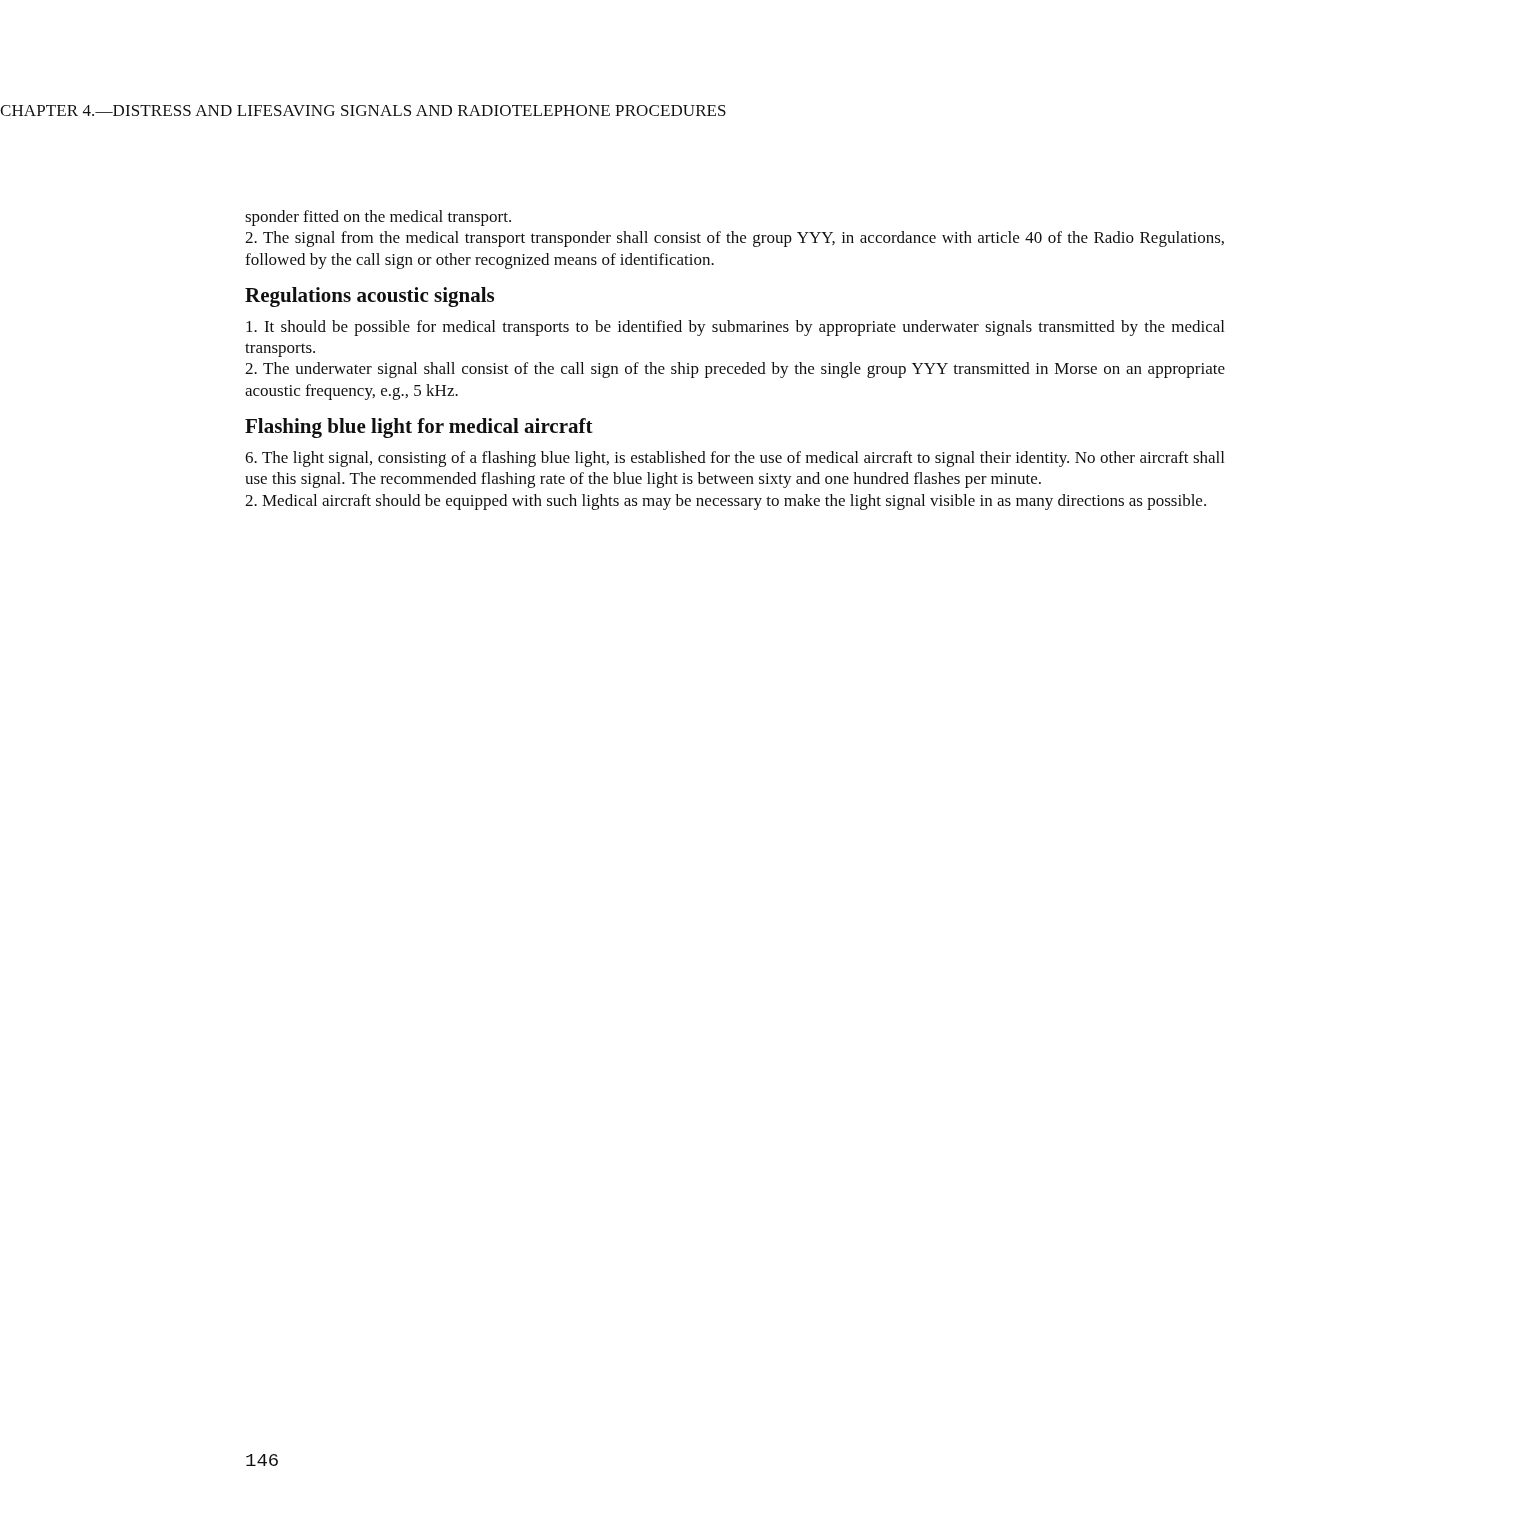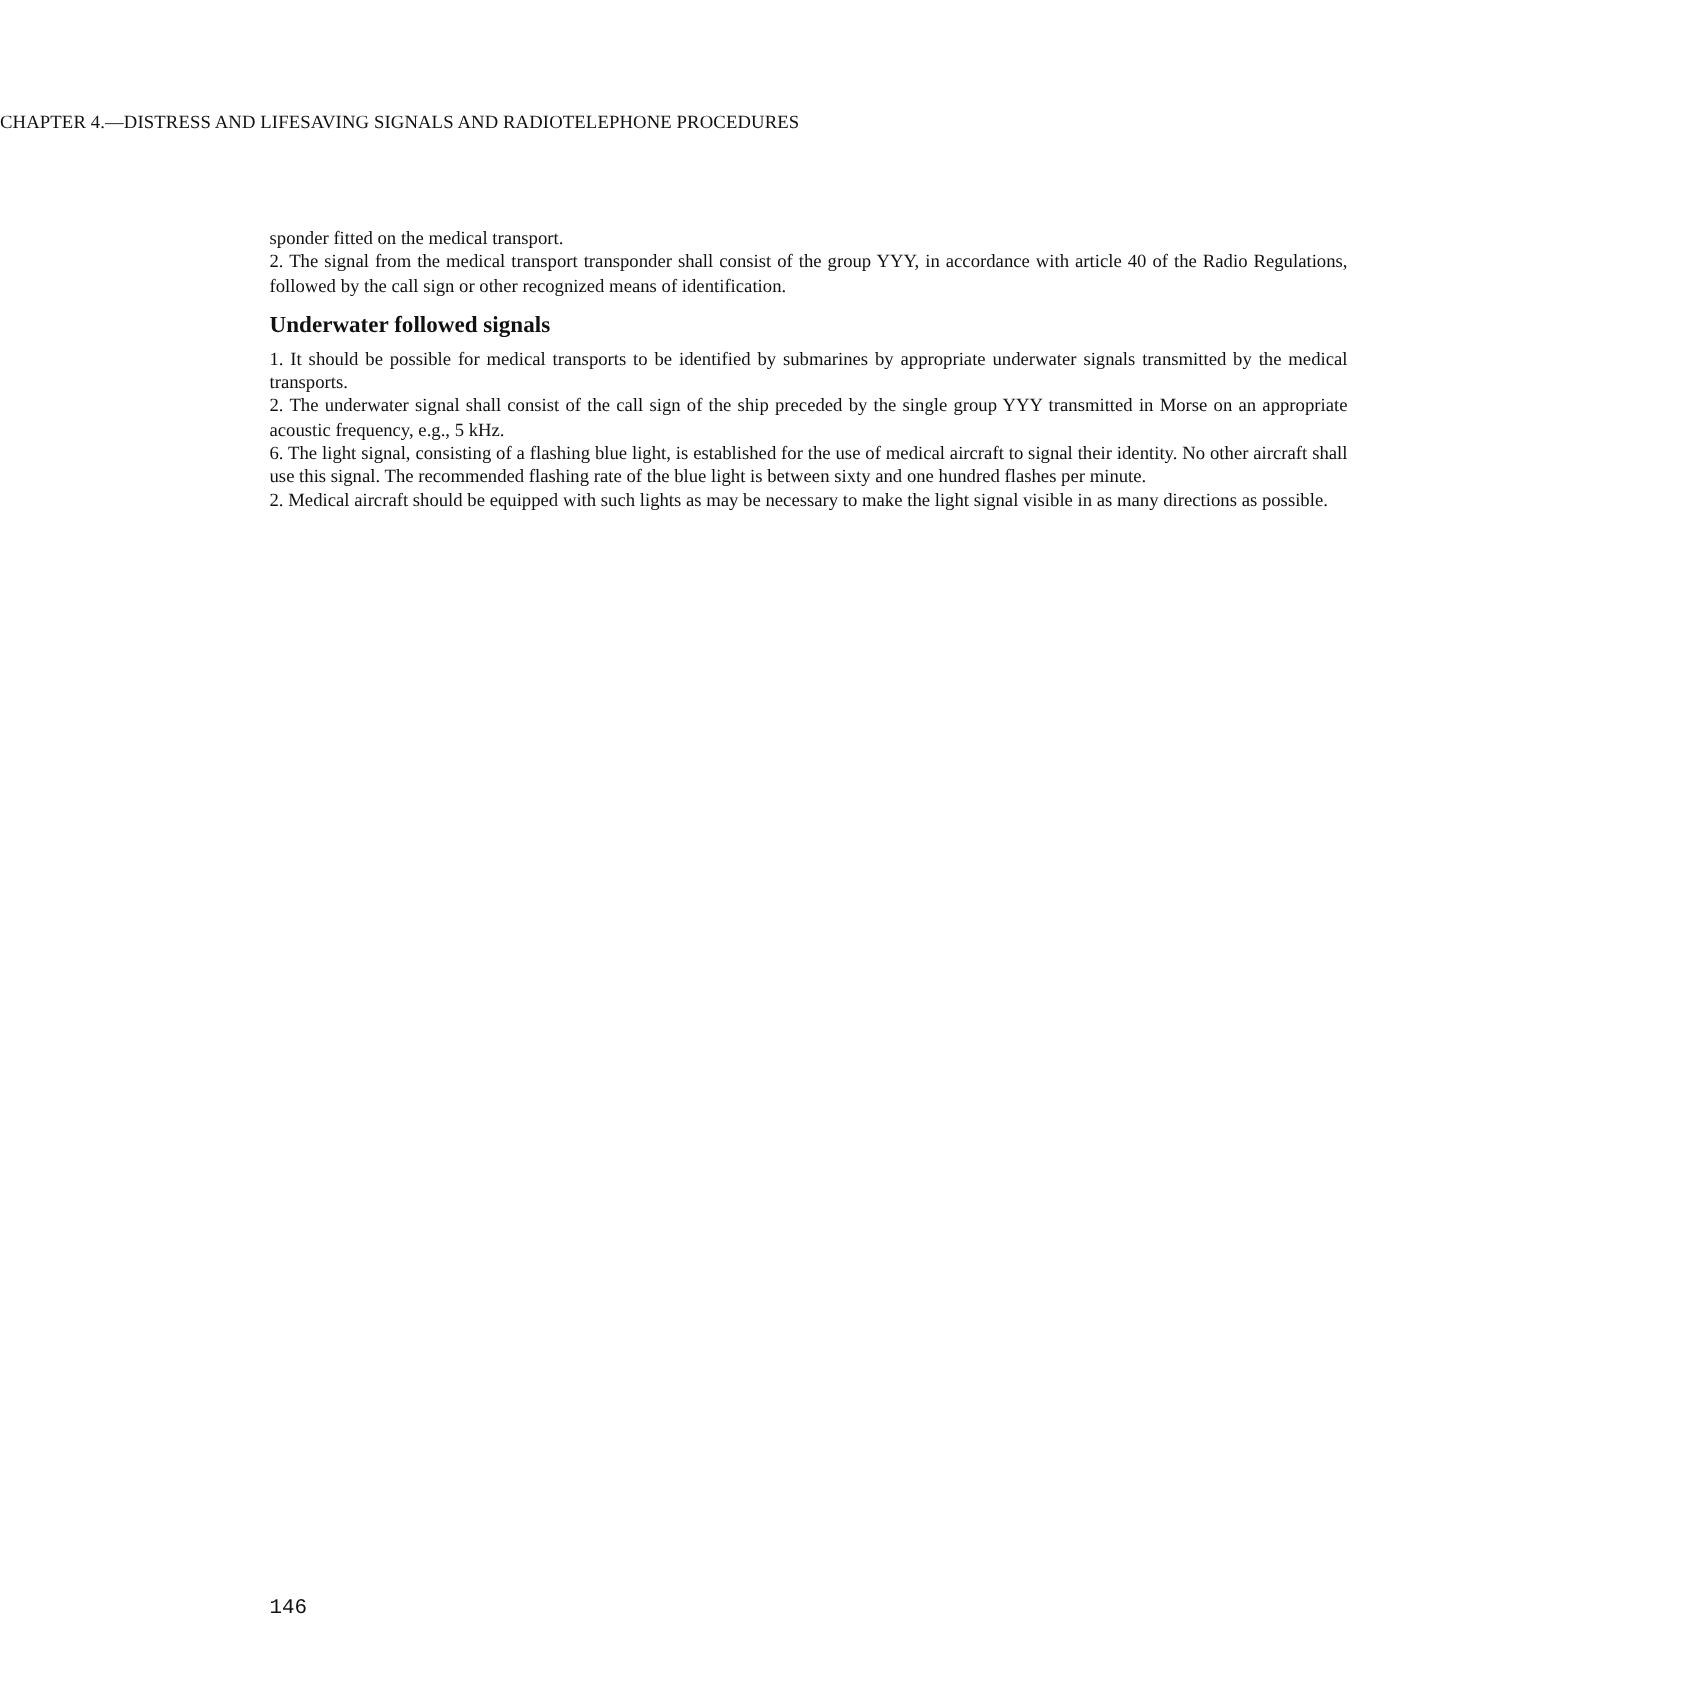--- a/index.html
+++ b/index.html
@@ -15,25 +15,26 @@
 </head>
 <body>
 
 <div class="running-head">CHAPTER 4.—DISTRESS AND LIFESAVING SIGNALS AND RADIOTELEPHONE PROCEDURES</div>
 
 <div class="content">
   <p class="para">sponder fitted on the medical transport.</p>
   <p class="para">2. The signal from the medical transport transponder shall consist of the group YYY, in accordance with article 40 of the Radio Regulations, followed by the call sign or other recognized means of identification.</p>
 
   <div>
-    <div class="heading">Underwater followed signals</div>
+    <div class="heading">Regulations acoustic signals</div>
     <p class="para">1. It should be possible for medical transports to be identified by submarines by appropriate underwater signals transmitted by the medical transports.</p>
     <p class="para">2. The underwater signal shall consist of the call sign of the ship preceded by the single group YYY transmitted in Morse on an appropriate acoustic frequency, e.g., 5 kHz.</p>
   </div>
 
 
   <div>
+    <div class="heading">Flashing blue light for medical aircraft</div>
     <p class="para">6. The light signal, consisting of a flashing blue light, is established for the use of medical aircraft to signal their identity. No other aircraft shall use this signal. The recommended flashing rate of the blue light is between sixty and one hundred flashes per minute.</p>
     <p class="para">2. Medical aircraft should be equipped with such lights as may be necessary to make the light signal visible in as many directions as possible.</p>
   </div>
 </div>
 
 <div class="page-number">146</div>
 
 </body></html>

